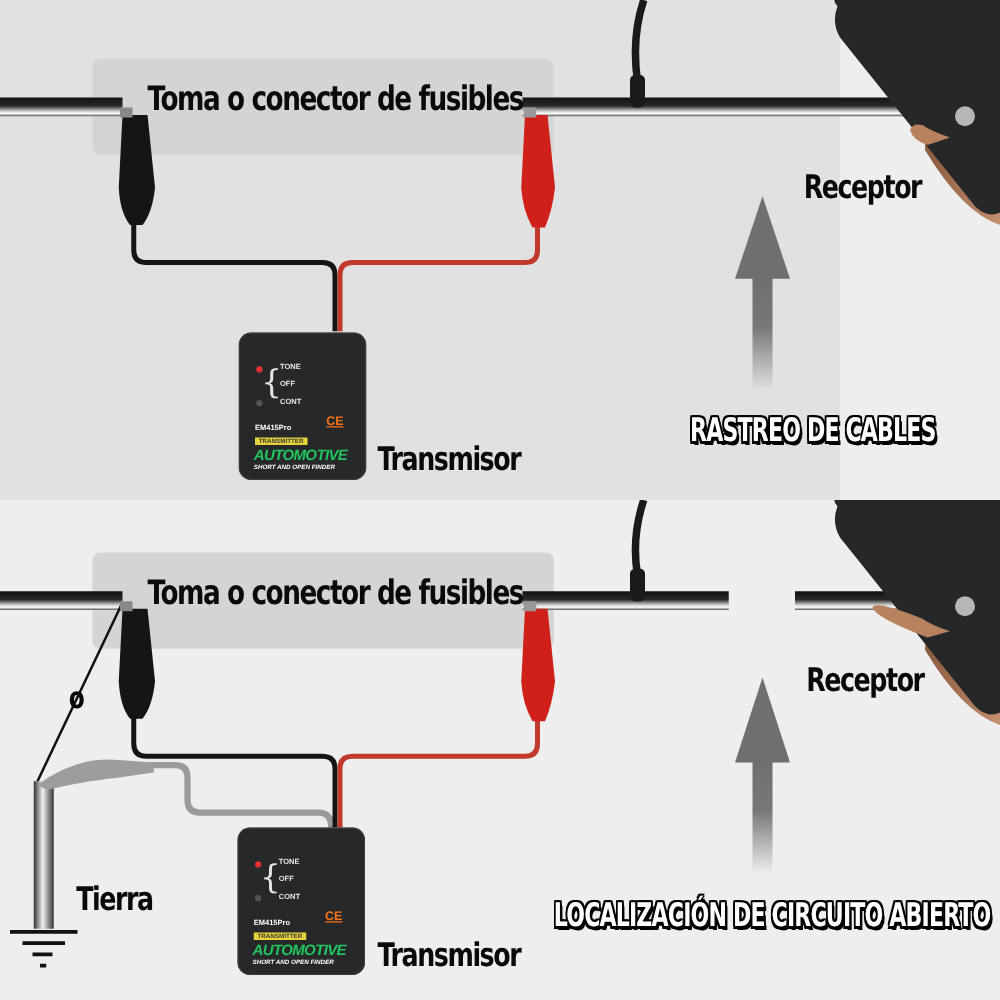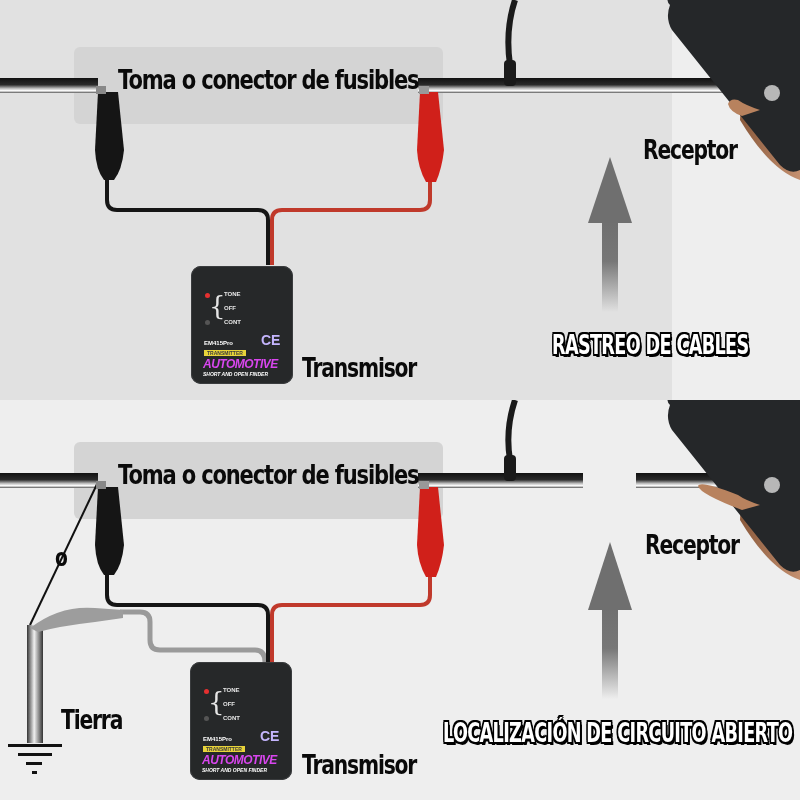--- a/index.html
+++ b/index.html
@@ -23,23 +23,23 @@
                  2px 2px 0 #000, -2px -2px 0 #000, 2px -2px 0 #000, -2px 2px 0 #000, 3px 3px 0 #000;
   }
   .device {
     position: absolute; width: 102px; height: 118px; background: #262829; border-radius: 10px;
     box-shadow: inset 0 0 0 1px #3a3c3e;
   }
   .device .led { position: absolute; width: 5px; height: 5px; border-radius: 50%; }
   .device .sw { position: absolute; color: #e6e6e6; font-size: 6px; font-weight: bold; }
   .device .brace { position: absolute; color: #e6e6e6; font-size: 26px; line-height: 26px; font-family: "DejaVu Serif", serif; }
   .device .model { position: absolute; left: 13px; top: 74px; color: #fff; font-size: 6px; font-weight: bold; }
-  .device .ce { position: absolute; left: 70px; top: 66px; color: #c4b5fd; font-size: 14px; font-weight: bold; }
+  .device .ce { position: absolute; left: 70px; top: 66px; color: #f97316; font-size: 10px; font-weight: bold; text-decoration: underline; }
   .device .tag { position: absolute; left: 13px; top: 84px; background: #e8d43a; color: #3a3a3a; font-size: 5px; padding: 0 3px; font-weight: bold; }
-  .device .auto { position: absolute; left: 12px; top: 91px; color: #d946ef; font-size: 12px; font-weight: bold; font-style: italic; letter-spacing: -0.5px; }
+  .device .auto { position: absolute; left: 12px; top: 91px; color: #22c55e; font-size: 12px; font-weight: bold; font-style: italic; letter-spacing: -0.5px; }
   .device .sub { position: absolute; left: 12px; top: 105px; color: #fff; font-size: 5px; font-weight: bold; font-style: italic; }
 </style>
 </head>
 <body>
 
 <div class="panel panel-top">
   <div class="label-box" style="left:74px;top:47px;width:369px;height:77px;"></div>
 
   <svg class="wires" viewBox="0 0 800 400">
     <defs>

